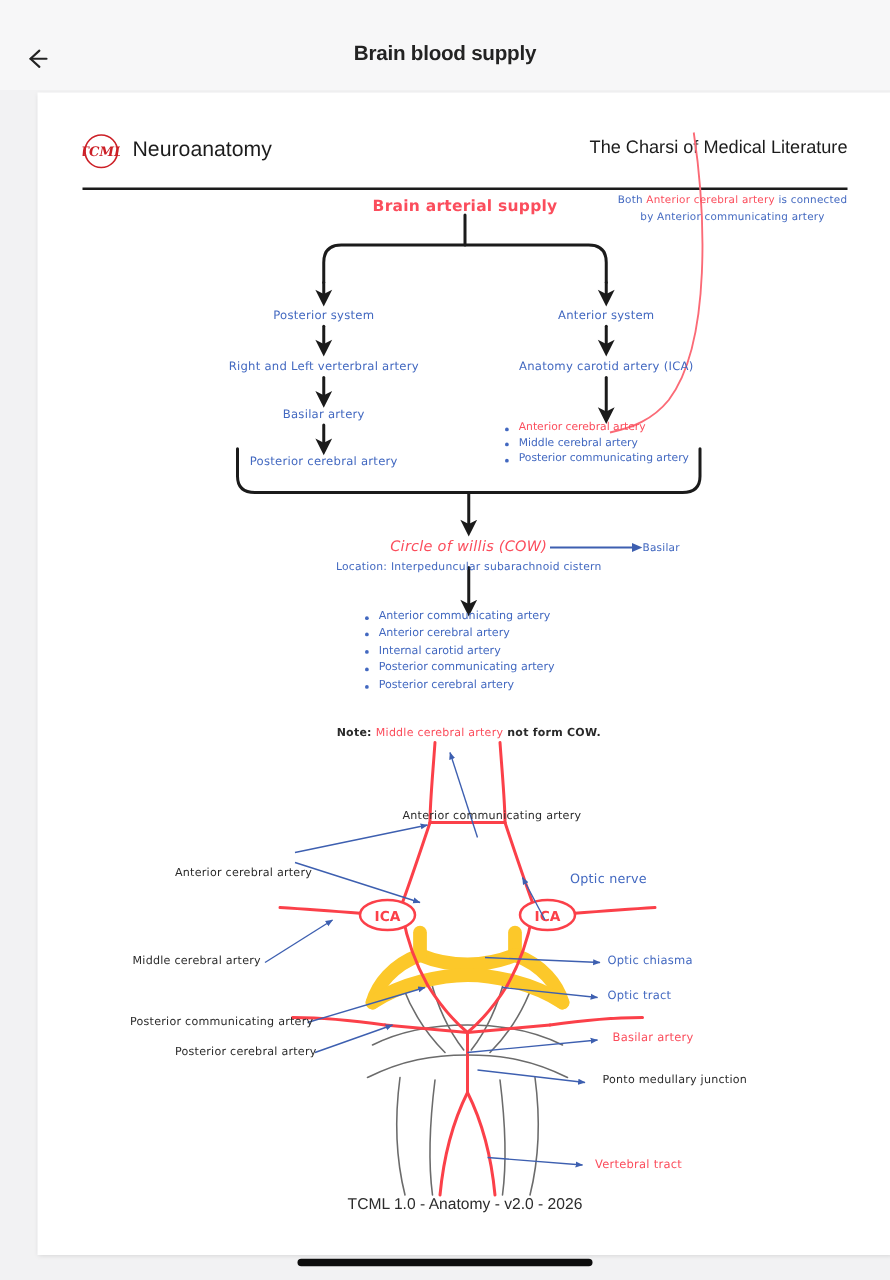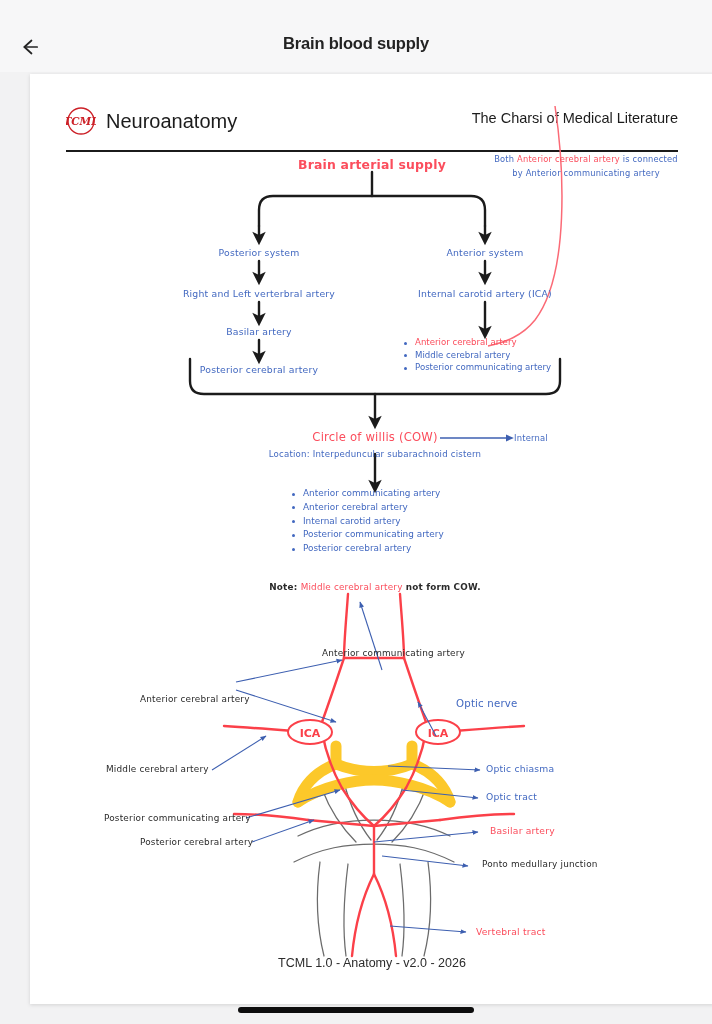--- a/index.html
+++ b/index.html
@@ -36,21 +36,21 @@
     box-shadow: 0 1px 4px rgba(0,0,0,0.13);
     margin-left: 16px;
   }
 
   .doc-header {
     position: absolute; left: 36px; top: 32px; width: 612px; height: 38px;
   }
   .logo-wrap { position: absolute; left: 0; top: 0; width: 30px; height: 30px; }
   .brand-name {
     position: absolute; left: 40px; top: 4px;
-    font-size: 20px; color: #1c1c1c;
+    font-size: 17px; color: #1c1c1c;
   }
   .doc-tagline {
     position: absolute; right: 0; top: 4px;
     font-size: 14.5px; color: #1c1c1c; white-space: nowrap;
   }
   .header-rule {
     position: absolute; left: 36px; top: 76px; width: 612px;
     height: 2px; background: #1b1b1b;
   }
 
@@ -172,30 +172,30 @@
         <span>Both </span><span class="red" style="color:#fb4d5c;">Anterior cerebral artery</span><span> is connected</span>
       </div>
       <div class="hw blue center" style="left:556px; top:94px; font-size:8.3px;">by Anterior communicating artery</div>
 
       <div class="hw blue center" style="left:229px; top:173px; font-size:9.3px;">Posterior system</div>
       <div class="hw blue center" style="left:229px; top:214px; font-size:9.3px;">Right and Left verterbral artery</div>
       <div class="hw blue center" style="left:229px; top:252px; font-size:9.3px;">Basilar artery</div>
       <div class="hw blue center" style="left:229px; top:290px; font-size:9.3px;">Posterior cerebral artery</div>
 
       <div class="hw blue center" style="left:455px; top:173px; font-size:9.3px;">Anterior system</div>
-      <div class="hw blue center" style="left:455px; top:214px; font-size:9.3px;">Internal carotid artery (ICA)</div>
+      <div class="hw blue center" style="left:455px; top:214px; font-size:9.3px;">Anatomy carotid artery (ICA)</div>
 
       <div class="bullet-list" style="left:372px; top:263px;">
         <div class="bullet-row red">Anterior cerebral artery</div>
         <div class="bullet-row blue">Middle cerebral artery</div>
         <div class="bullet-row blue">Posterior communicating artery</div>
       </div>
 
-      <div class="hw red center" style="left:345px; top:356px; font-size:11.6px;">Circle of willis (COW)</div>
-      <div class="hw blue" style="left:484px; top:359px; font-size:8.4px;">Internal</div>
+      <div class="hw red center" style="left:345px; top:356px; font-size:11.6px;font-style:italic;">Circle of willis (COW)</div>
+      <div class="hw blue" style="left:484px; top:359px; font-size:8.4px;">Basilar</div>
       <div class="hw blue center" style="left:345px; top:375px; font-size:8.6px;">Location: Interpeduncular subarachnoid cistern</div>
 
       <div class="bullet-list" style="left:260px; top:414px;">
         <div class="bullet-row blue" style="height:13.8px; font-size:8.9px;">Anterior communicating artery</div>
         <div class="bullet-row blue" style="height:13.8px; font-size:8.9px;">Anterior cerebral artery</div>
         <div class="bullet-row blue" style="height:13.8px; font-size:8.9px;">Internal carotid artery</div>
         <div class="bullet-row blue" style="height:13.8px; font-size:8.9px;">Posterior communicating artery</div>
         <div class="bullet-row blue" style="height:13.8px; font-size:8.9px;">Posterior cerebral artery</div>
       </div>
 

